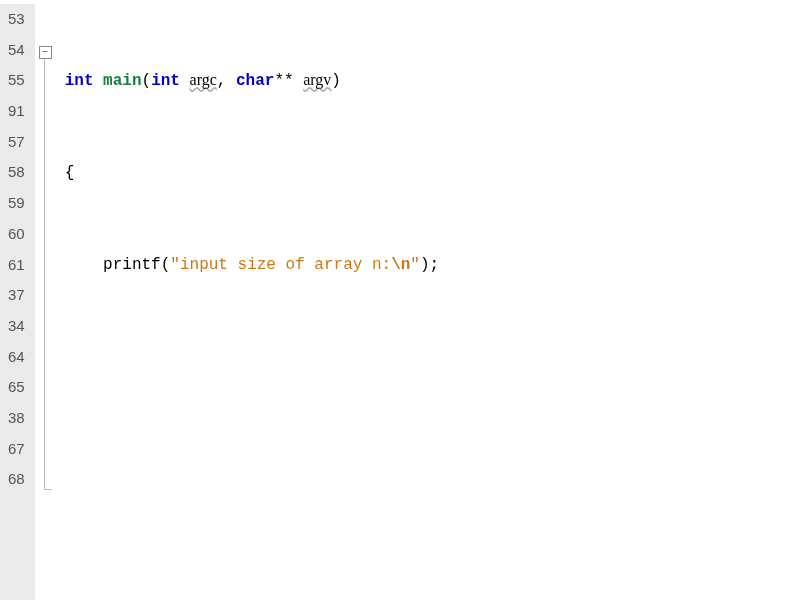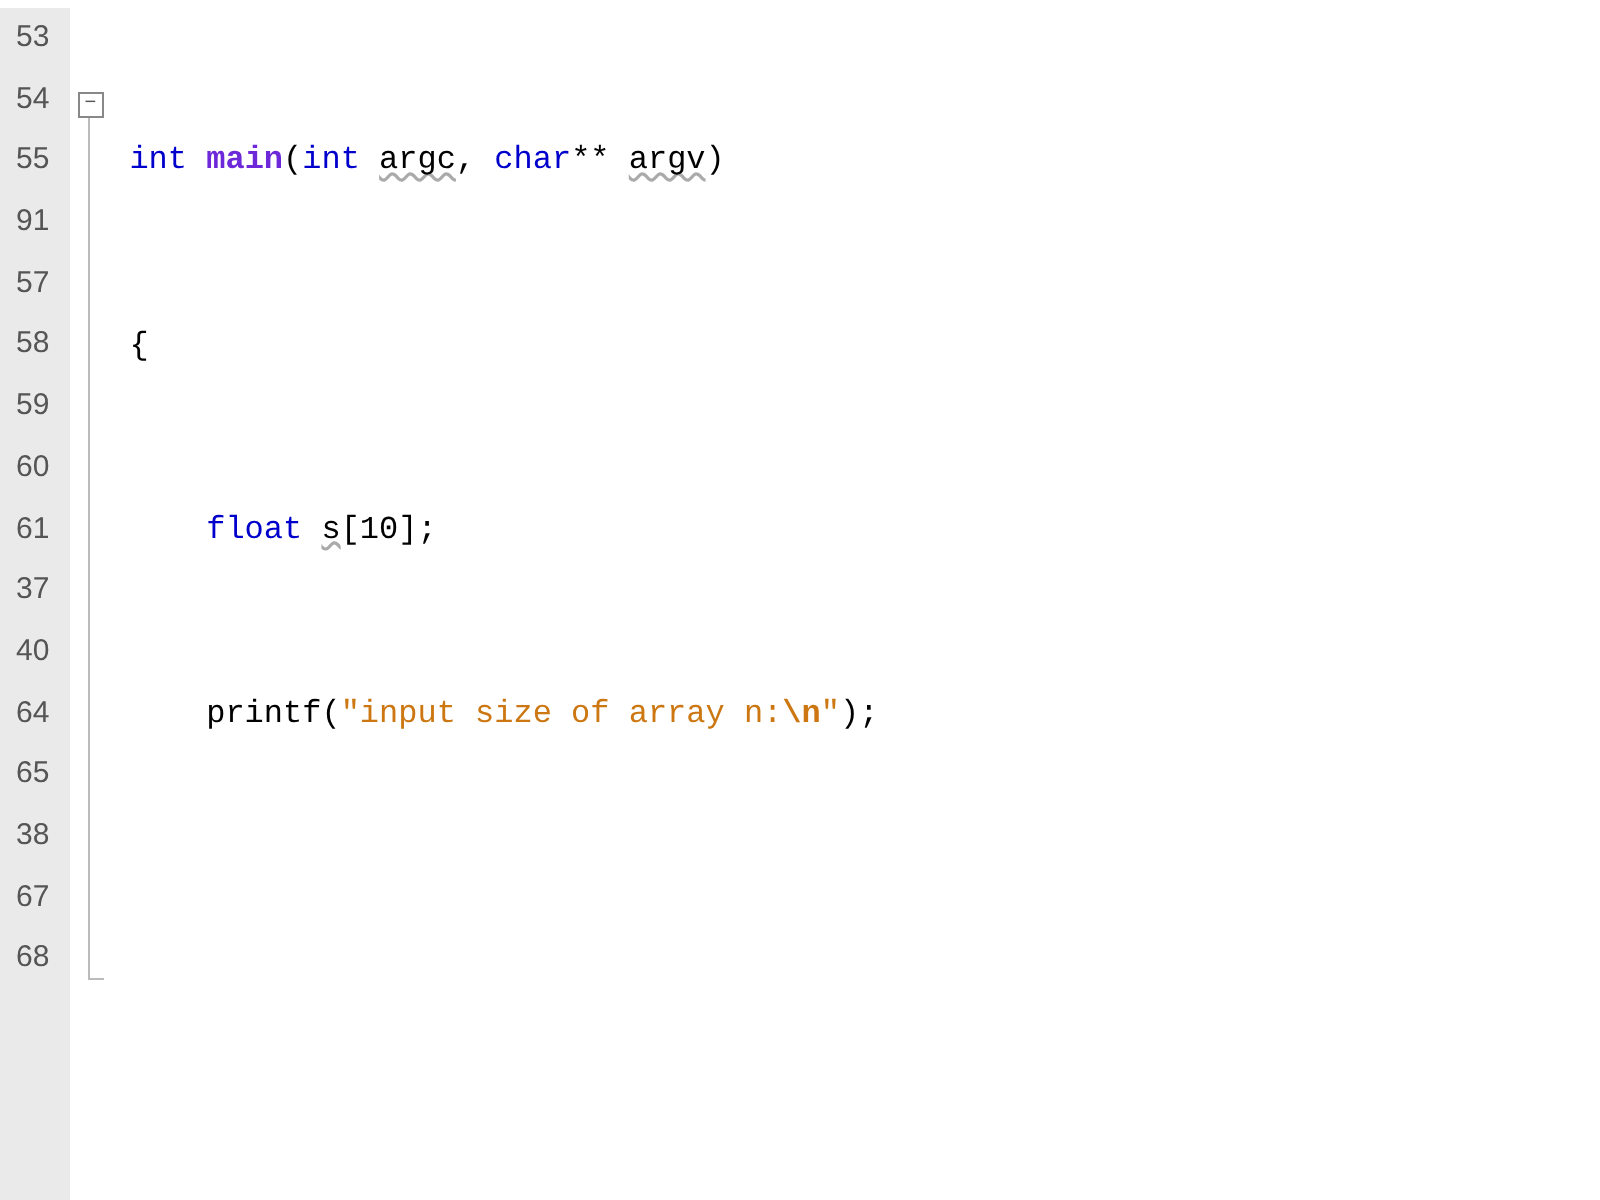--- a/index.html
+++ b/index.html
@@ -61,60 +61,59 @@
     top: 485px;
     width: 8px;
     height: 1px;
     background: #bbb;
   }
   .code {
     padding-left: 6px;
     white-space: pre;
   }
   .code .row { height: 30.7px; line-height: 30.7px; }
-  .kw { color: #0000cc; }
-  .kw-bold { color: #6d28d9; font-weight: bold; }
+  .kw { color: #0000cc; font-weight: bold; }
+  .kw-bold { color: #15803d; font-weight: bold; }
   .str { color: #cc7711; }
   .esc { color: #cc7711; font-weight: bold; }
-  .wavy { text-decoration: underline wavy #aaa; text-decoration-skip-ink: none; }
+  .wavy { text-decoration: underline wavy #aaa; text-decoration-skip-ink: none; font-family: Liberation Serif, serif; }
 </style>
 </head>
 <body>
 
 <div class="editor">
 
   <div class="gutter">
     <div>53</div>
     <div>54</div>
     <div>55</div>
     <div>91</div>
     <div>57</div>
     <div>58</div>
     <div>59</div>
     <div>60</div>
     <div>61</div>
     <div>37</div>
-    <div>40</div>
+    <div>34</div>
     <div>64</div>
     <div>65</div>
     <div>38</div>
     <div>67</div>
     <div>68</div>
   </div>
 
   <div class="fold-col">
     <div class="fold-box">−</div>
     <div class="fold-line"></div>
     <div class="fold-end"></div>
   </div>
 
   <div class="code">
     <div class="row"><span class="kw">int</span><span> </span><span class="kw-bold">main</span><span>(</span><span class="kw">int</span><span> </span><span class="wavy">argc</span><span>, </span><span class="kw">char</span><span>**</span><span> </span><span class="wavy">argv</span><span>)</span></div>
     <div class="row"><span>{</span></div>
-    <div class="row">    <span class="kw">float</span><span> </span><span class="wavy">s</span><span>[10];</span></div>
     <div class="row">    <span>printf</span><span>(</span><span class="str">"</span><span class="str">input size of array n:</span><span class="esc">\n</span><span class="str">"</span><span>);</span></div>
     
     
     
     
     
     
     
     
     

